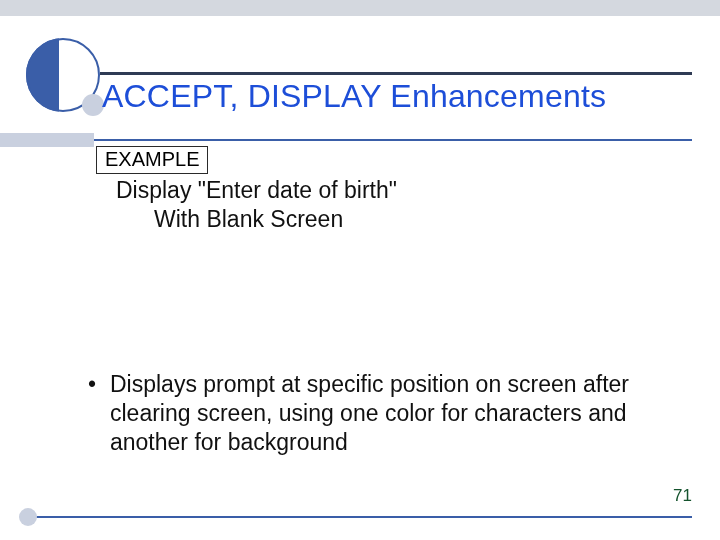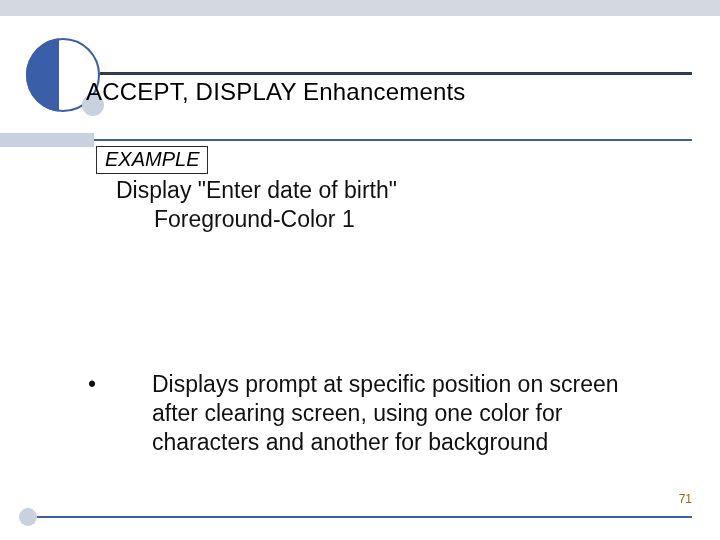--- a/index.html
+++ b/index.html
@@ -52,23 +52,23 @@
     position: absolute;
     width: 22px; height: 22px;
     border-radius: 50%;
     background: #c9d0df;
     left: 56px;
     top: 56px;
   }
   .title {
     position: absolute;
     top: 78px;
-    left: 86px;
-    font-size: 24px;
-    color: #000000;
+    left: 102px;
+    font-size: 32px;
+    color: #1d4ed8;
     letter-spacing: 0.2px;
   }
   .hr1 {
     position: absolute;
     top: 72px;
     left: 100px;
     right: 28px;
     height: 3px;
     background: #2f3b54;
   }
@@ -96,21 +96,20 @@
     background: #3a5ea8;
   }
   .example-box {
     position: absolute;
     top: 146px;
     left: 96px;
     border: 1.5px solid #2a2a2a;
     padding: 1px 8px 2px 8px;
     font-size: 20px;
     background: #fff;
-    font-style: italic;
   }
   .code-block {
     position: absolute;
     top: 176px;
     left: 116px;
     font-size: 23px;
     line-height: 1.28;
     color: #111;
   }
   .code-block .indent { padding-left: 38px; display: block; }
@@ -118,27 +117,27 @@
     position: absolute;
     top: 370px;
     left: 88px;
     right: 50px;
     font-size: 23px;
     line-height: 1.26;
     color: #111;
   }
   .bullet-row { display: flex; align-items: flex-start; }
   .bullet-dot { width: 22px; flex: 0 0 22px; }
-  .bullet-text { flex: 1; margin-left: 42px; }
+  .bullet-text { flex: 1; }
   .pagenum {
     position: absolute;
     right: 28px;
     bottom: 34px;
-    font-size: 12px;
-    color: #a16207;
+    font-size: 17px;
+    color: #14532d;
   }
   .footer-line {
     position: absolute;
     left: 28px;
     right: 28px;
     bottom: 22px;
     height: 2px;
     background: #3a5ea8;
   }
   .footer-dot {
@@ -173,21 +172,21 @@
     <div class="hr2-left"></div>
     <div class="hr2-line"></div>
   </div>
 
   <div class="example-box">
     <span>EXAMPLE</span>
   </div>
 
   <div class="code-block">
     <div>Display "Enter date of birth"</div>
-    <span class="indent">Foreground-Color 1</span>
+    <span class="indent">With Blank Screen</span>
   </div>
 
   <div class="bullet-block">
     <div class="bullet-row">
       <div class="bullet-dot">•</div>
       <div class="bullet-text">Displays prompt at specific position on screen after clearing screen, using one color for characters and another for background</div>
     </div>
   </div>
 
   <div class="pagenum">71</div>

